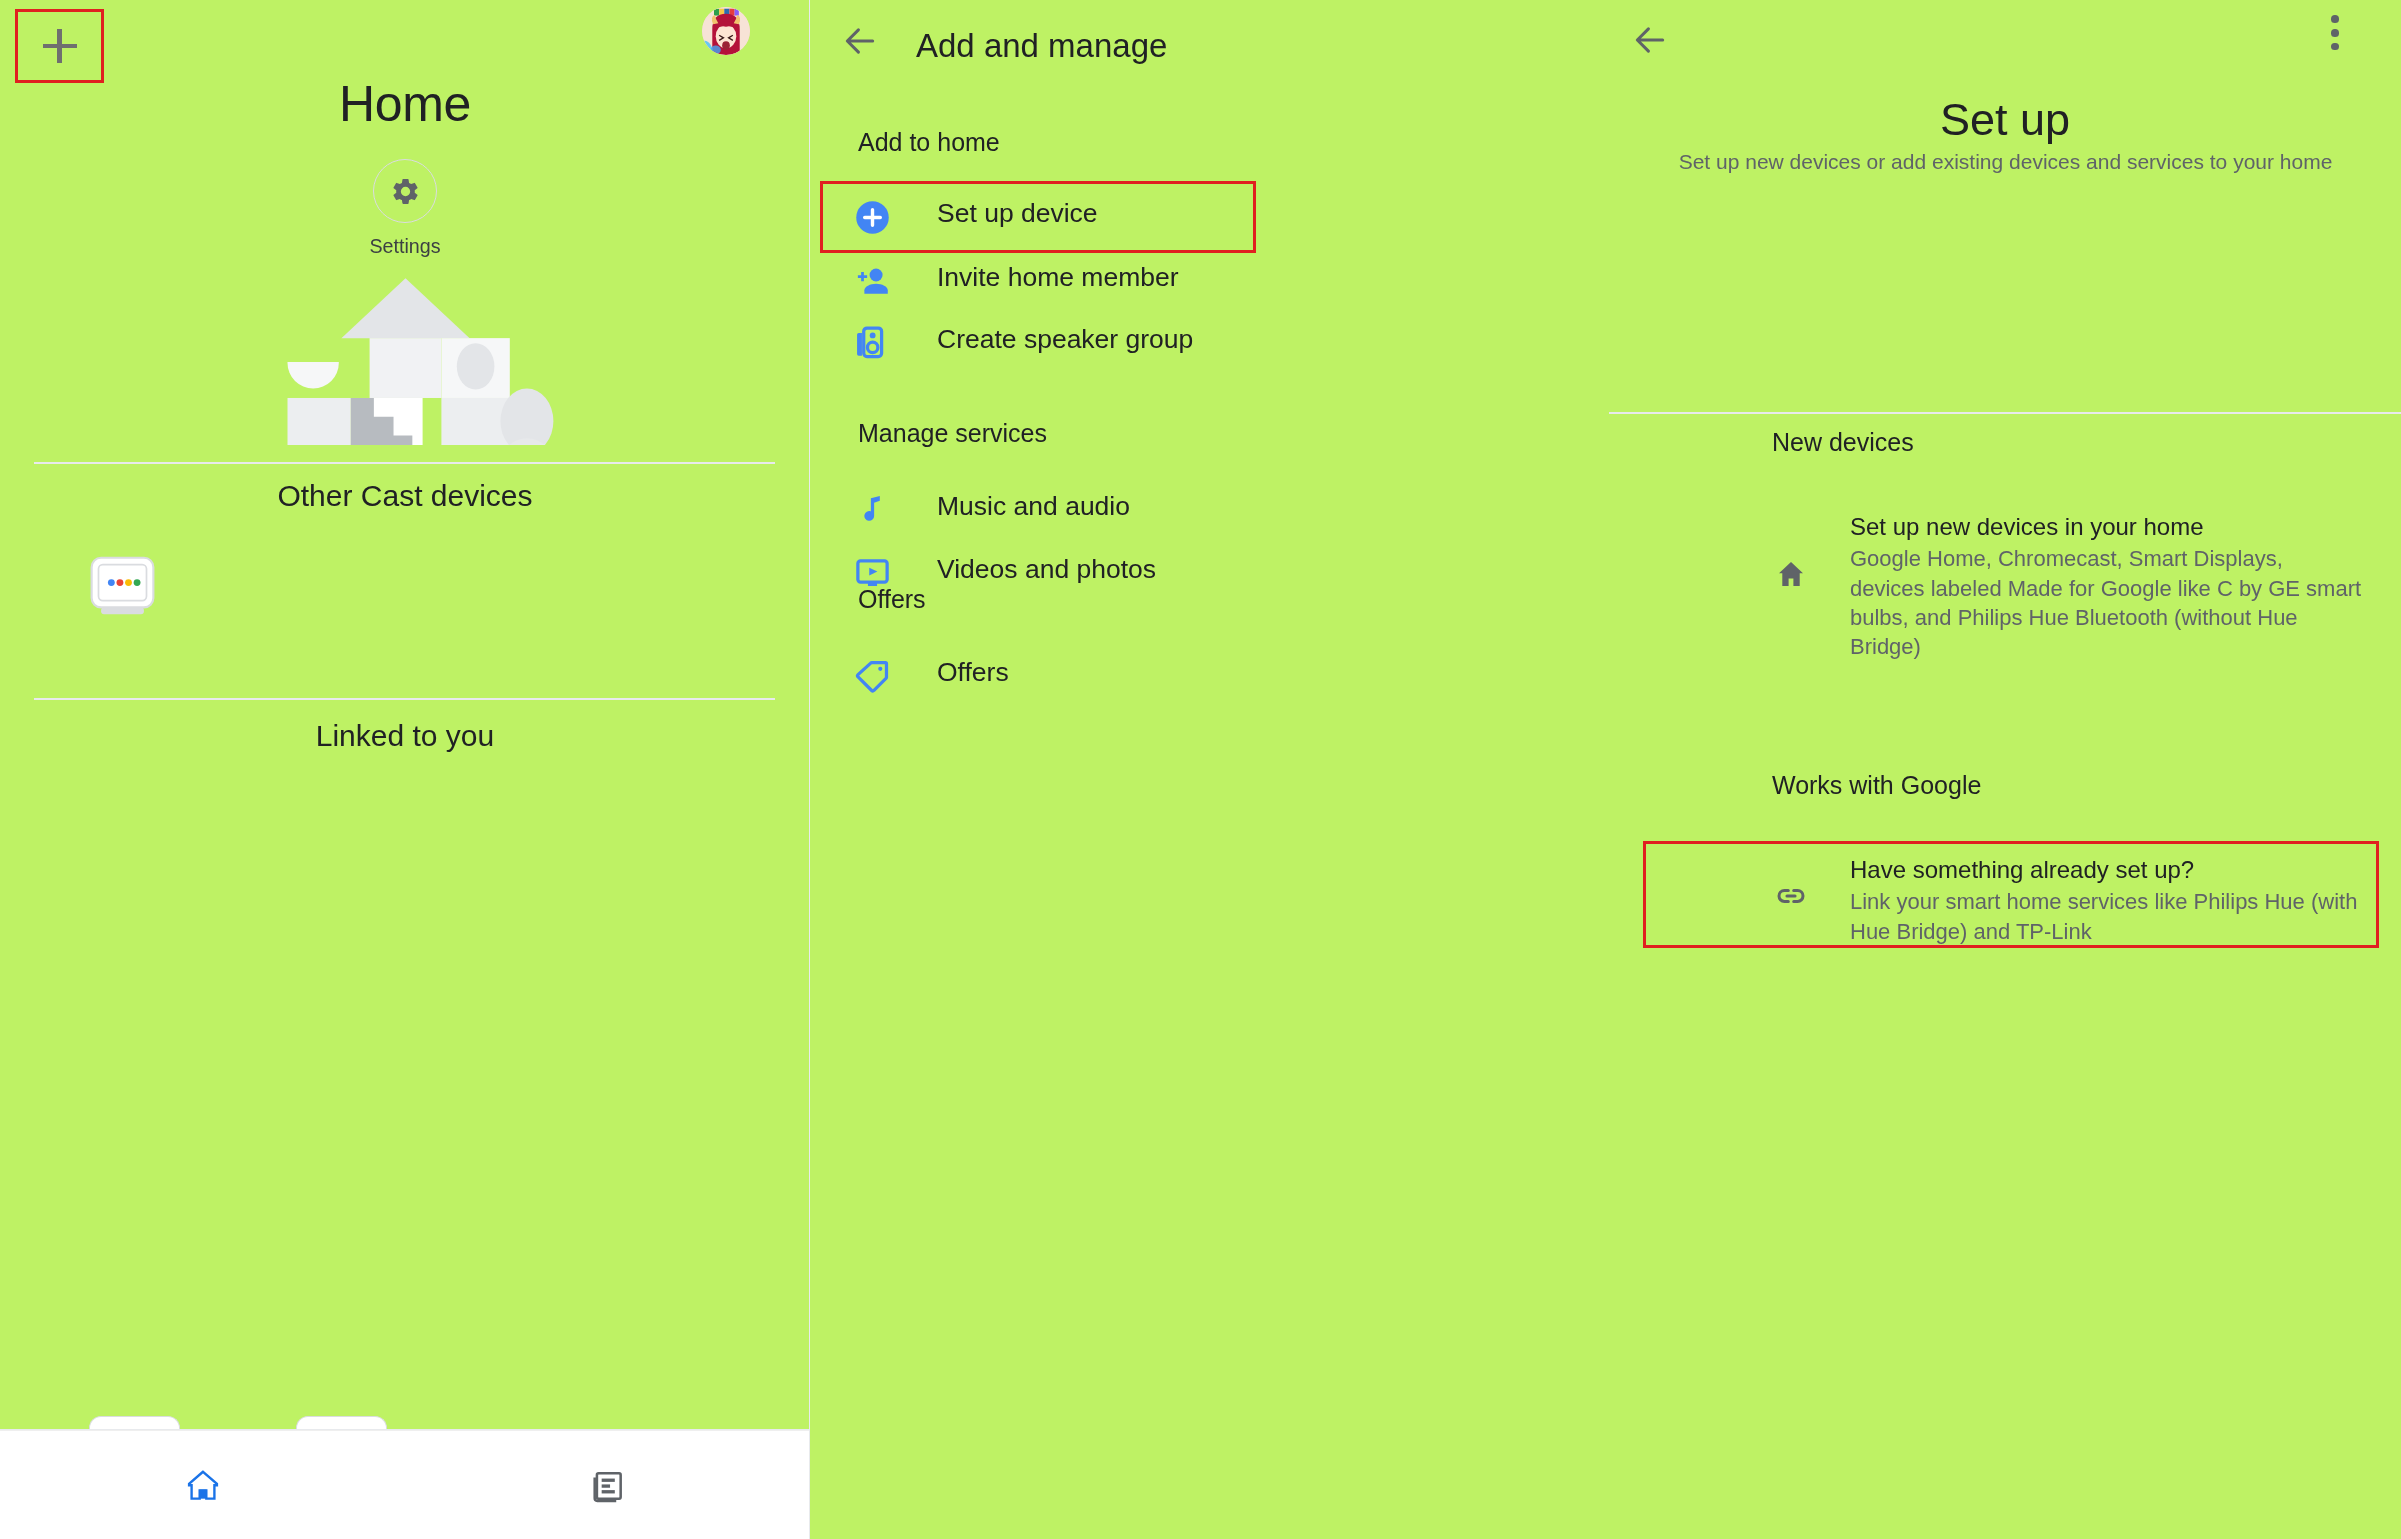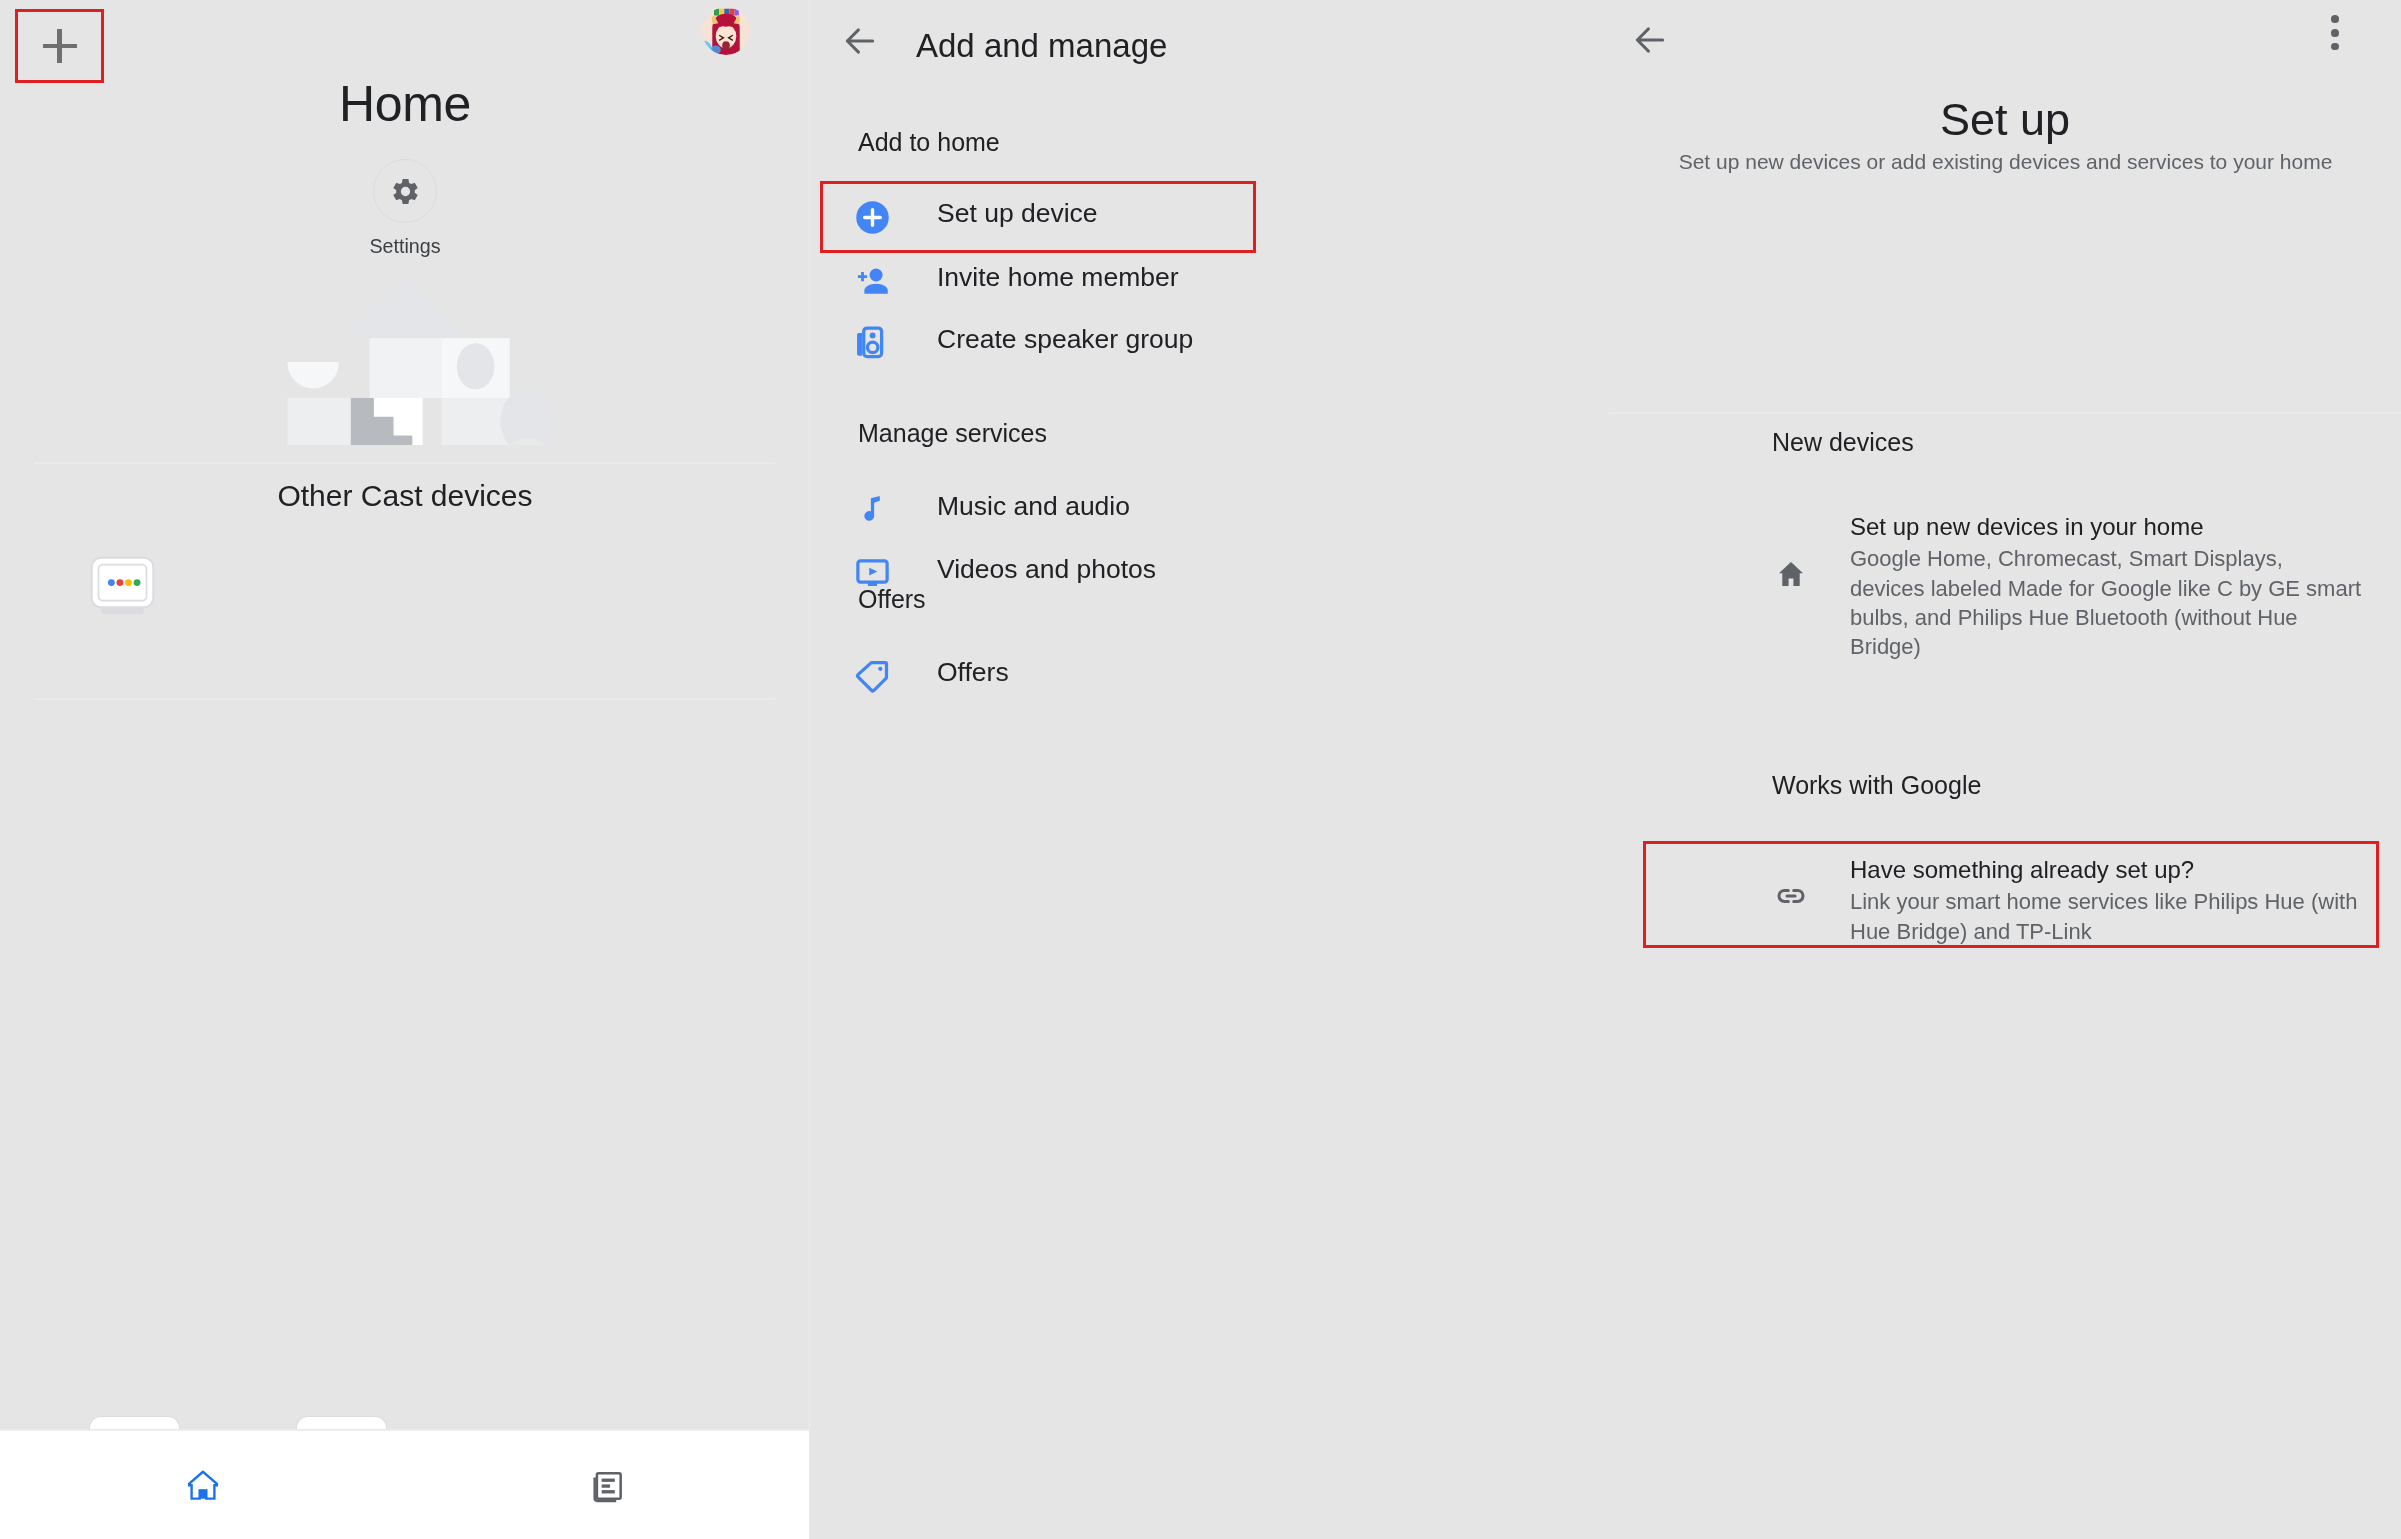--- a/index.html
+++ b/index.html
@@ -9,21 +9,21 @@
     font-family: "Liberation Sans", sans-serif;
     overflow: hidden;
   }
   .screen {
     position: relative;
     width: 2401px; height: 1540px;
     background: #ffffff;
   }
 
   
-  .panel { position: absolute; top: 0; height: 1540px; background: #e5e5e5; overflow: hidden; }
+  .panel { position: absolute; top: 0; height: 1540px; background: #bef264; overflow: hidden; }
   .panel-left   { left: 0;    width: 810px; border-right: 1.7px solid #e8eaed; }
   .panel-mid    { left: 810px; width: 799px; }
   .panel-right  { left: 1609px; width: 792px; }
 
   
   .left-topbar {
     position: absolute; top: 0; left: 0; width: 810px; height: 94px;
   }
   .plus-btn {
     position: absolute; left: 15.4px; top: 9.4px; width: 89px; height: 74px;
@@ -277,20 +277,21 @@
         <circle cx="26" cy="31" r="4" fill="#4285f4"></circle>
         <circle cx="36" cy="31" r="4" fill="#ea4335"></circle>
         <circle cx="46" cy="31" r="4" fill="#fbbc05"></circle>
         <circle cx="56" cy="31" r="4" fill="#34a853"></circle>
         <rect x="14" y="60" width="50" height="8" rx="3.5" fill="#dadce0"></rect>
       </svg>
     </div>
 
     <div class="divider-h div-2"></div>
 
+    <div class="sect-title t-linked">Linked to you</div>
 
     <div class="ghost-card gc-1">
       <span class="ghost-blob2"></span>
       <span class="ghost-blob"></span>
     </div>
     <div class="ghost-card gc-2">
       <span class="ghost-blob2"></span>
       <span class="ghost-blob"></span>
     </div>
 

